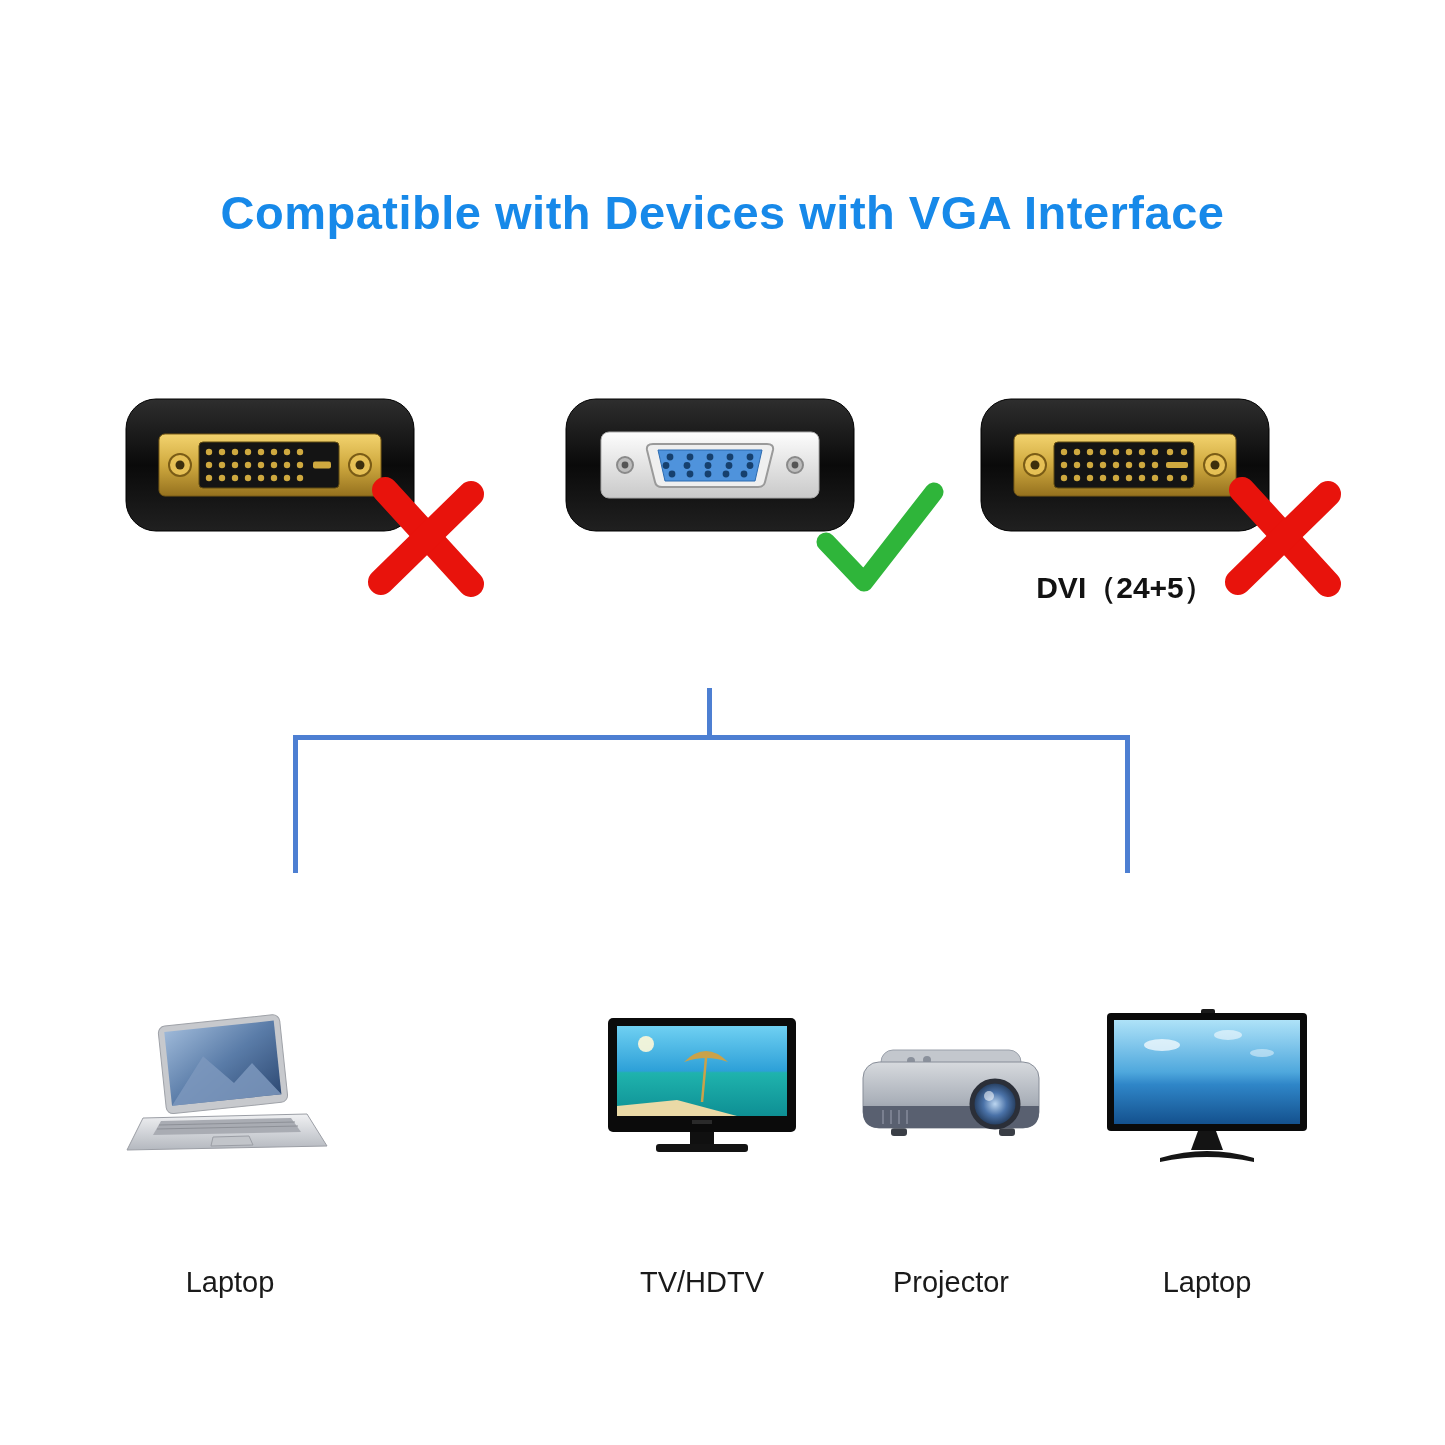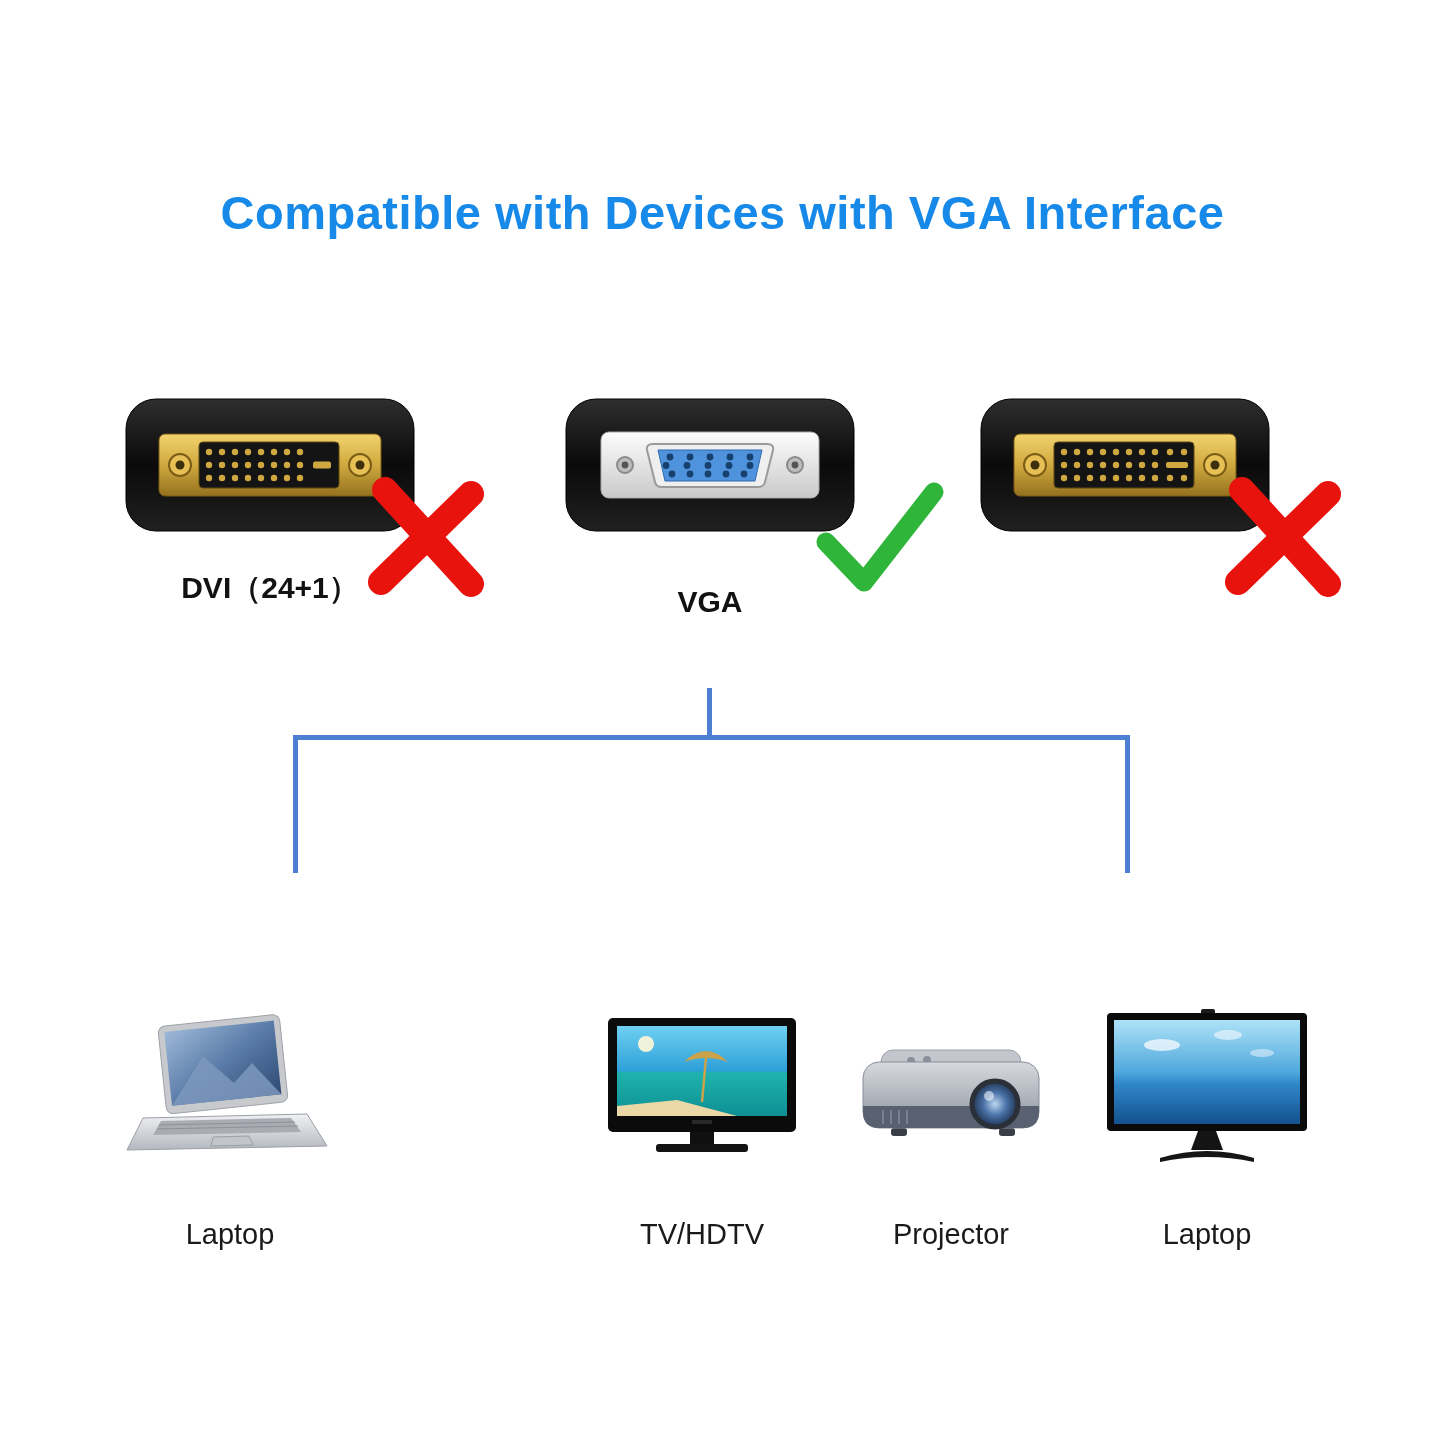--- a/index.html
+++ b/index.html
@@ -3,21 +3,21 @@
 <meta charset="utf-8">
 <style>
   html,body{margin:0;padding:0;background:#ffffff;}
   body{font-family:"Liberation Sans", sans-serif;}
   .page{position:relative;width:1445px;height:1445px;background:#ffffff;overflow:hidden;}
   .title{position:absolute;left:0;top:185px;width:100%;text-align:center;font-size:47px;font-weight:bold;color:#1789e9;letter-spacing:0.5px;}
   .connector{position:absolute;top:398px;width:290px;height:134px;}
   .connector-label{position:absolute;width:290px;text-align:center;font-size:30px;font-weight:bold;color:#121212;}
   .mark{position:absolute;}
   .line{position:absolute;background:#4d7fd2;}
-  .device{position:absolute;top:1012px;width:240px;display:flex;flex-direction:column;align-items:center;}
+  .device{position:absolute;top:1012px;width:240px;display:flex;flex-direction:column;align-items:center;gap:48px;}
   .device-art{height:152px;display:flex;align-items:flex-end;justify-content:center;}
   .device-label{margin-top:54px;font-size:29px;color:#1a1a1a;text-align:center;}
 </style>
 </head>
 <body>
 
 <div class="page">
 
   <div class="title">Compatible with Devices with VGA Interface</div>
 
@@ -64,21 +64,20 @@
           <circle cx="110" cy="80" r="3.2"></circle>
           <circle cx="123" cy="80" r="3.2"></circle>
           <circle cx="136" cy="80" r="3.2"></circle>
           <circle cx="149" cy="80" r="3.2"></circle>
           <circle cx="162" cy="80" r="3.2"></circle>
           <circle cx="175" cy="80" r="3.2"></circle>
         <rect x="188" y="63.5" width="18" height="7" rx="2"></rect>
       </g>
     </svg>
   </div>
-  <div class="connector-label" style="left:125px;top:568px">DVI（24+1）</div>
   <div class="mark" style="left:365px;top:472px">
     <svg width="125" height="130" viewBox="0 0 125 130">
       <line x1="20" y1="18" x2="106" y2="112" stroke="#e8130c" stroke-width="26" stroke-linecap="round"></line>
       <line x1="106" y1="22" x2="16" y2="110" stroke="#e8130c" stroke-width="26" stroke-linecap="round"></line>
     </svg>
   </div>
 
   <div class="connector" style="left:565px">
     <svg width="290" height="134" viewBox="0 0 290 134">
       <defs>
@@ -112,21 +111,20 @@
           <circle cx="164" cy="67.5" r="3.4"></circle>
           <circle cx="185" cy="67.5" r="3.4"></circle>
         <circle cx="107" cy="76" r="3.4"></circle>
           <circle cx="125" cy="76" r="3.4"></circle>
           <circle cx="143" cy="76" r="3.4"></circle>
           <circle cx="161" cy="76" r="3.4"></circle>
           <circle cx="179" cy="76" r="3.4"></circle>
       </g>
     </svg>
   </div>
-  <div class="connector-label" style="left:565px;top:585px">VGA</div>
   <div class="mark" style="left:812px;top:478px">
     <svg width="135" height="120" viewBox="0 0 135 120">
       <path d="M14 64 L52 104 L122 14" fill="none" stroke="#2fb53a" stroke-width="19" stroke-linecap="round" stroke-linejoin="round"></path>
     </svg>
   </div>
 
   <div class="connector" style="left:980px">
     <svg width="290" height="134" viewBox="0 0 290 134">
       <defs>
         <linearGradient id="d2body" x1="0" y1="0" x2="0" y2="1">
@@ -173,20 +171,21 @@
           <circle cx="162" cy="80" r="3.2"></circle>
           <circle cx="175" cy="80" r="3.2"></circle>
         <circle cx="190" cy="54" r="3.2"></circle>
           <circle cx="204" cy="54" r="3.2"></circle>
         <circle cx="190" cy="80" r="3.2"></circle>
           <circle cx="204" cy="80" r="3.2"></circle>
         <rect x="186" y="64" width="22" height="6" rx="2"></rect>
       </g>
     </svg>
   </div>
+  <div class="connector-label" style="left:980px;top:568px">DVI（24+5）</div>
   <div class="mark" style="left:1222px;top:472px">
     <svg width="125" height="130" viewBox="0 0 125 130">
       <line x1="20" y1="18" x2="106" y2="112" stroke="#e8130c" stroke-width="26" stroke-linecap="round"></line>
       <line x1="106" y1="22" x2="16" y2="110" stroke="#e8130c" stroke-width="26" stroke-linecap="round"></line>
     </svg>
   </div>
 
   <div class="line" style="left:707px;top:688px;width:5px;height:49px"></div>
   <div class="line" style="left:293px;top:735px;width:837px;height:5px"></div>
   <div class="line" style="left:293px;top:735px;width:5px;height:138px"></div>

